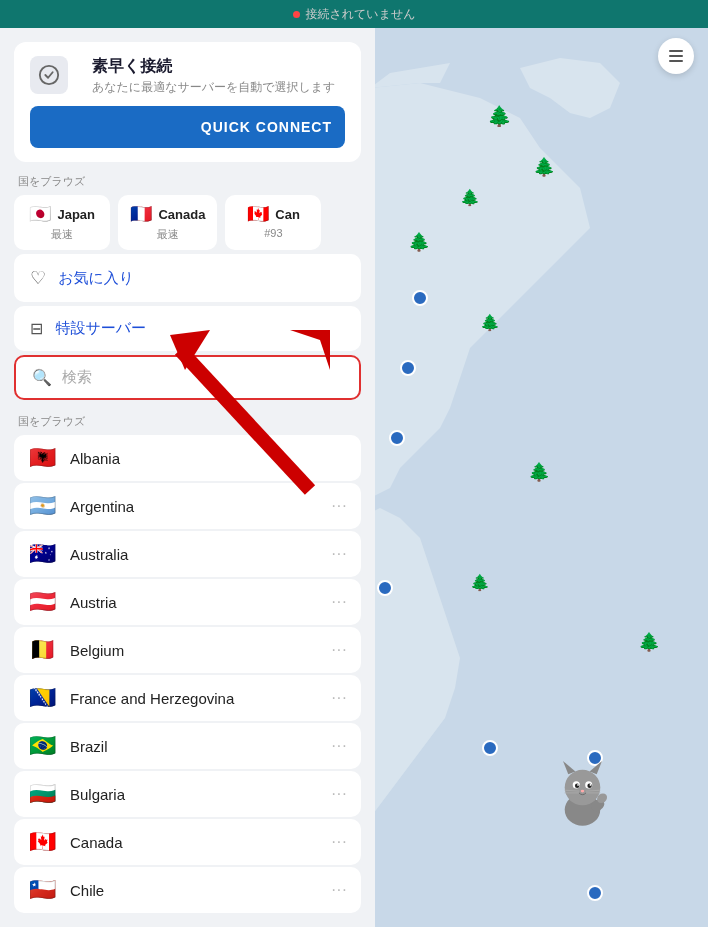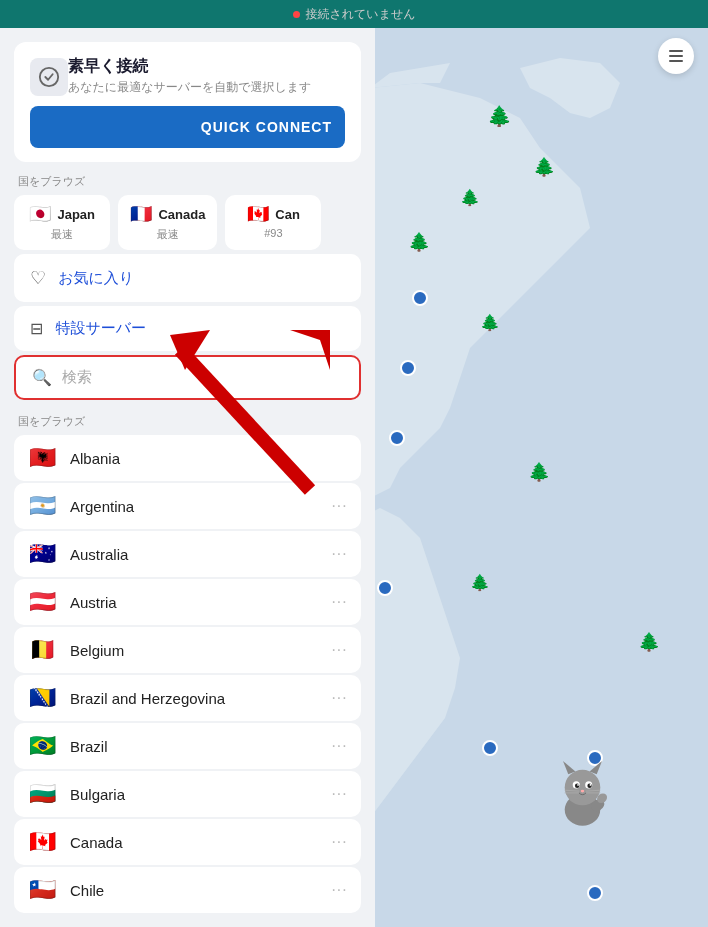--- a/index.html
+++ b/index.html
@@ -101,22 +101,22 @@
       background: white;
       margin: 14px 14px 0 14px;
       border-radius: 12px;
       padding: 14px 16px;
       display: flex;
       flex-direction: column;
       gap: 10px;
     }
     .qc-header {
       display: flex;
-      align-items: flex-end;
-      gap: 0;
+      align-items: flex-start;
+      gap: 24px;
     }
     .qc-icon {
       width: 38px;
       height: 38px;
       background: #e8eaf0;
       border-radius: 8px;
       display: flex;
       align-items: center;
       justify-content: center;
       font-size: 18px;
@@ -402,21 +402,21 @@
     </div>
 
     <div class="country-item">
       <span class="country-flag">🇧🇪</span>
       <span class="country-name">Belgium</span>
       <span class="country-more">···</span>
     </div>
 
     <div class="country-item">
       <span class="country-flag">🇧🇦</span>
-      <span class="country-name">Brazil and Herzegovina</span>
+      <span class="country-name">France and Herzegovina</span>
       <span class="country-more">···</span>
     </div>
 
     <div class="country-item">
       <span class="country-flag">🇧🇷</span>
       <span class="country-name">Brazil</span>
       <span class="country-more">···</span>
     </div>
 
     <div class="country-item">

